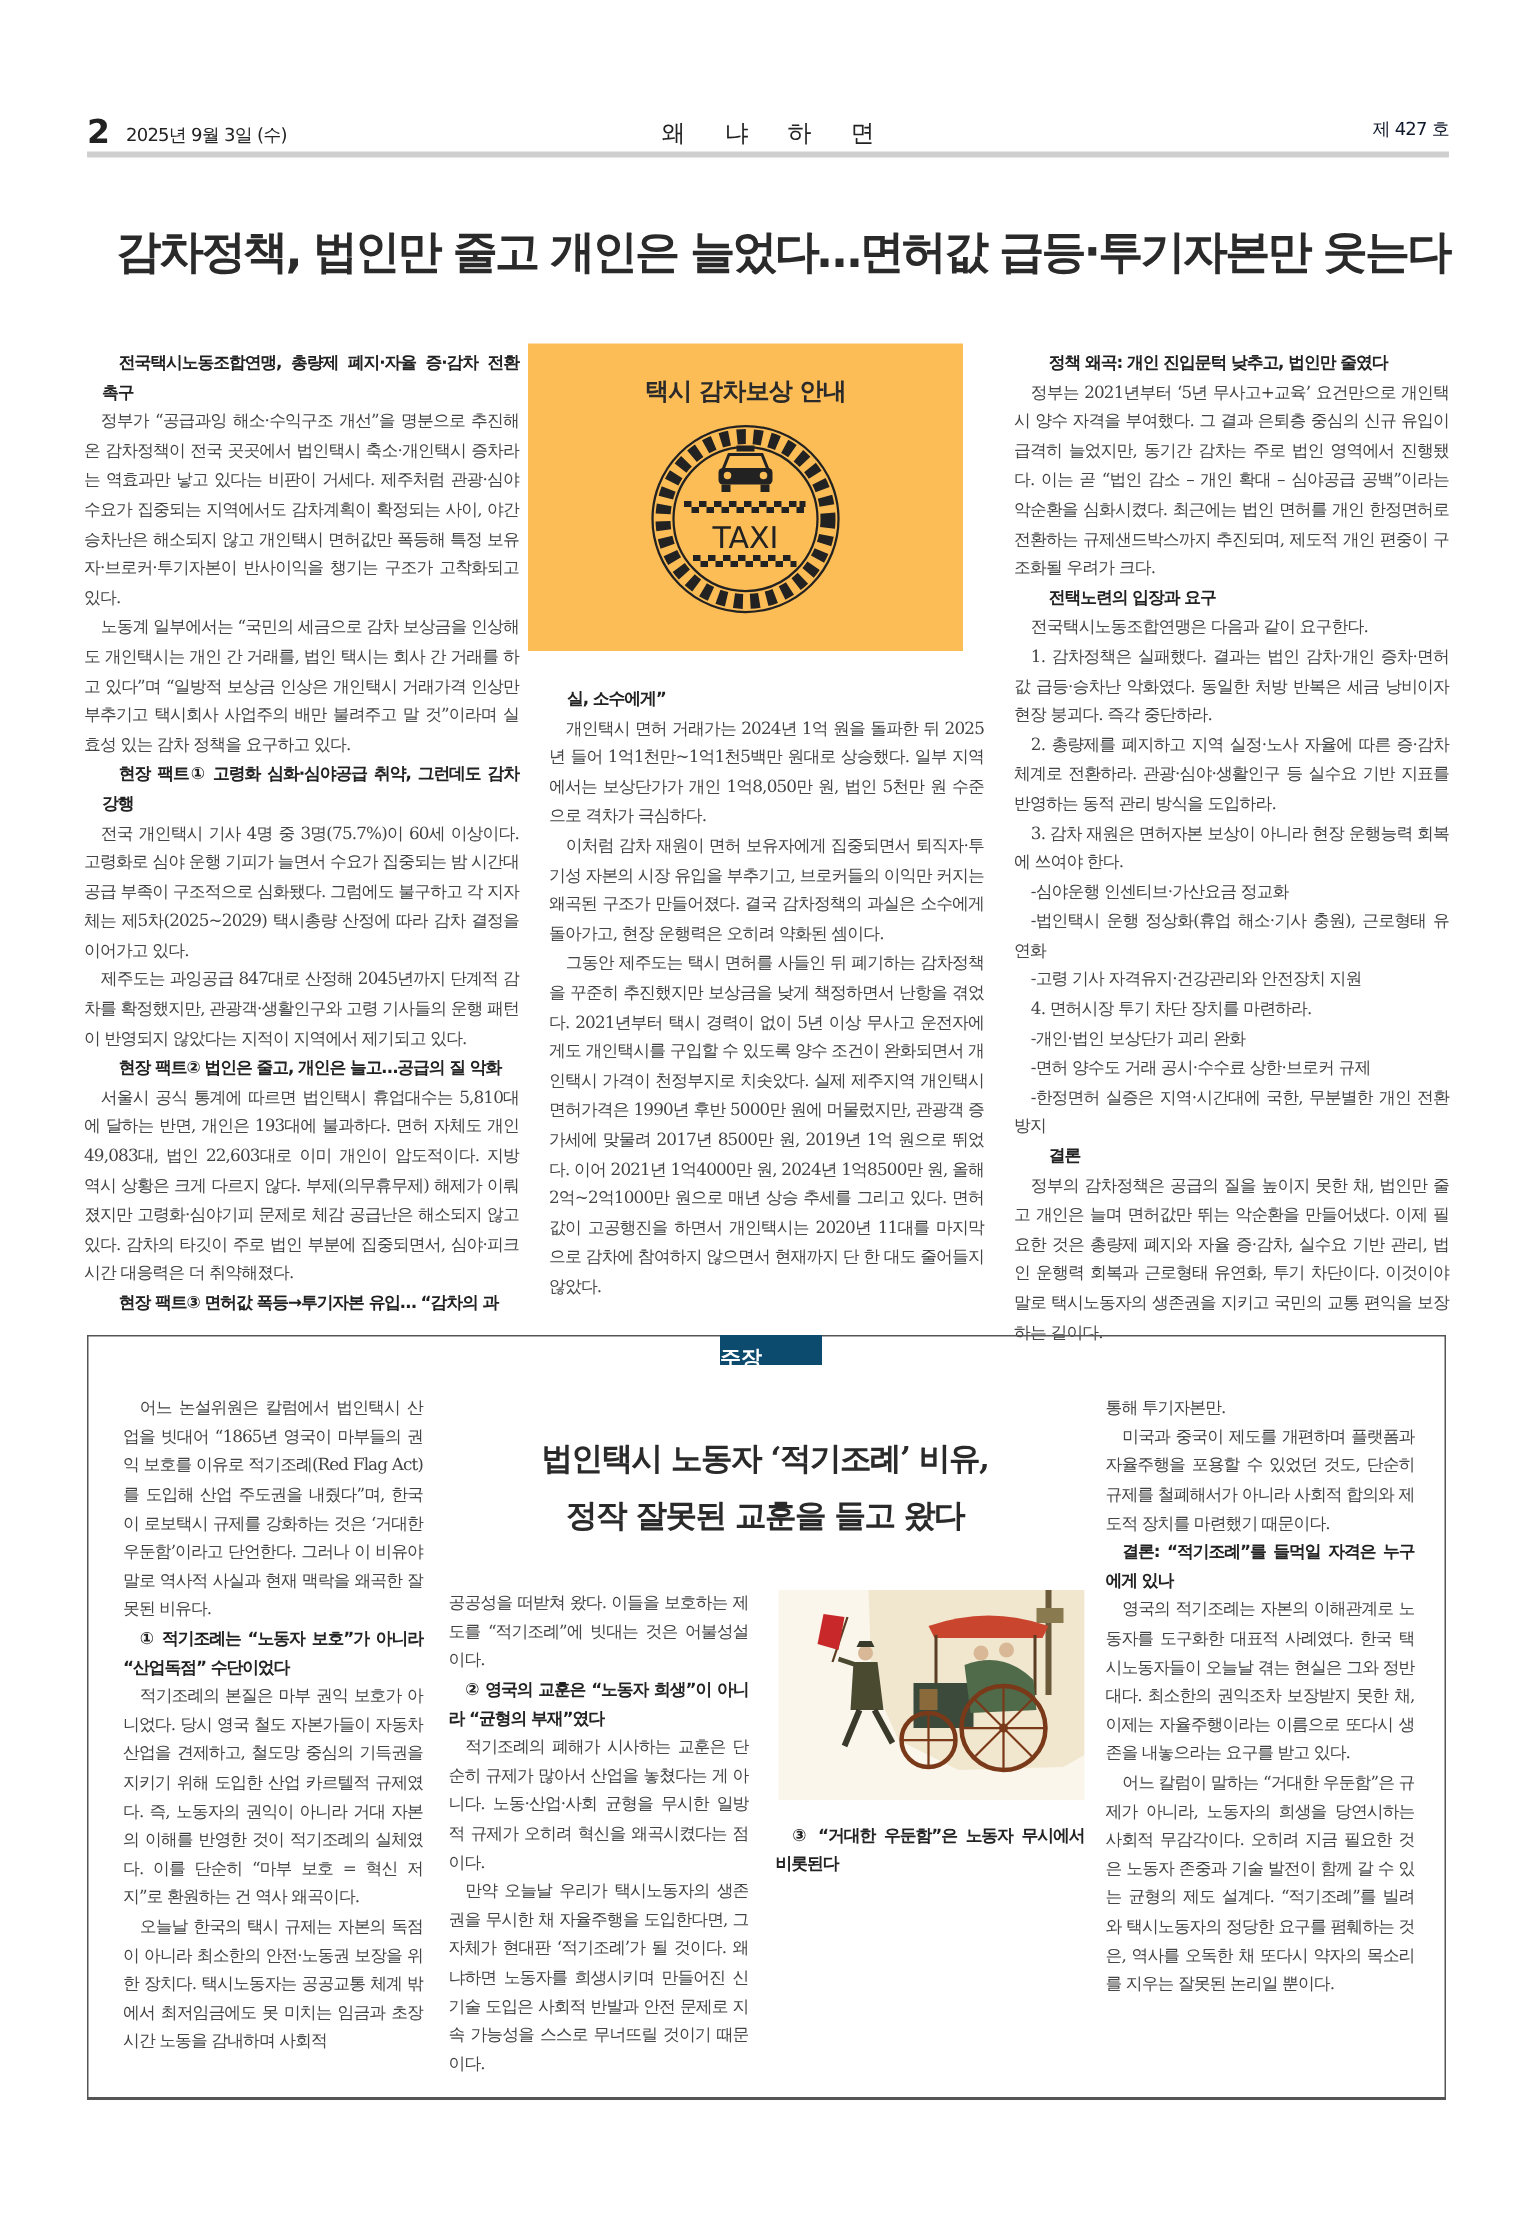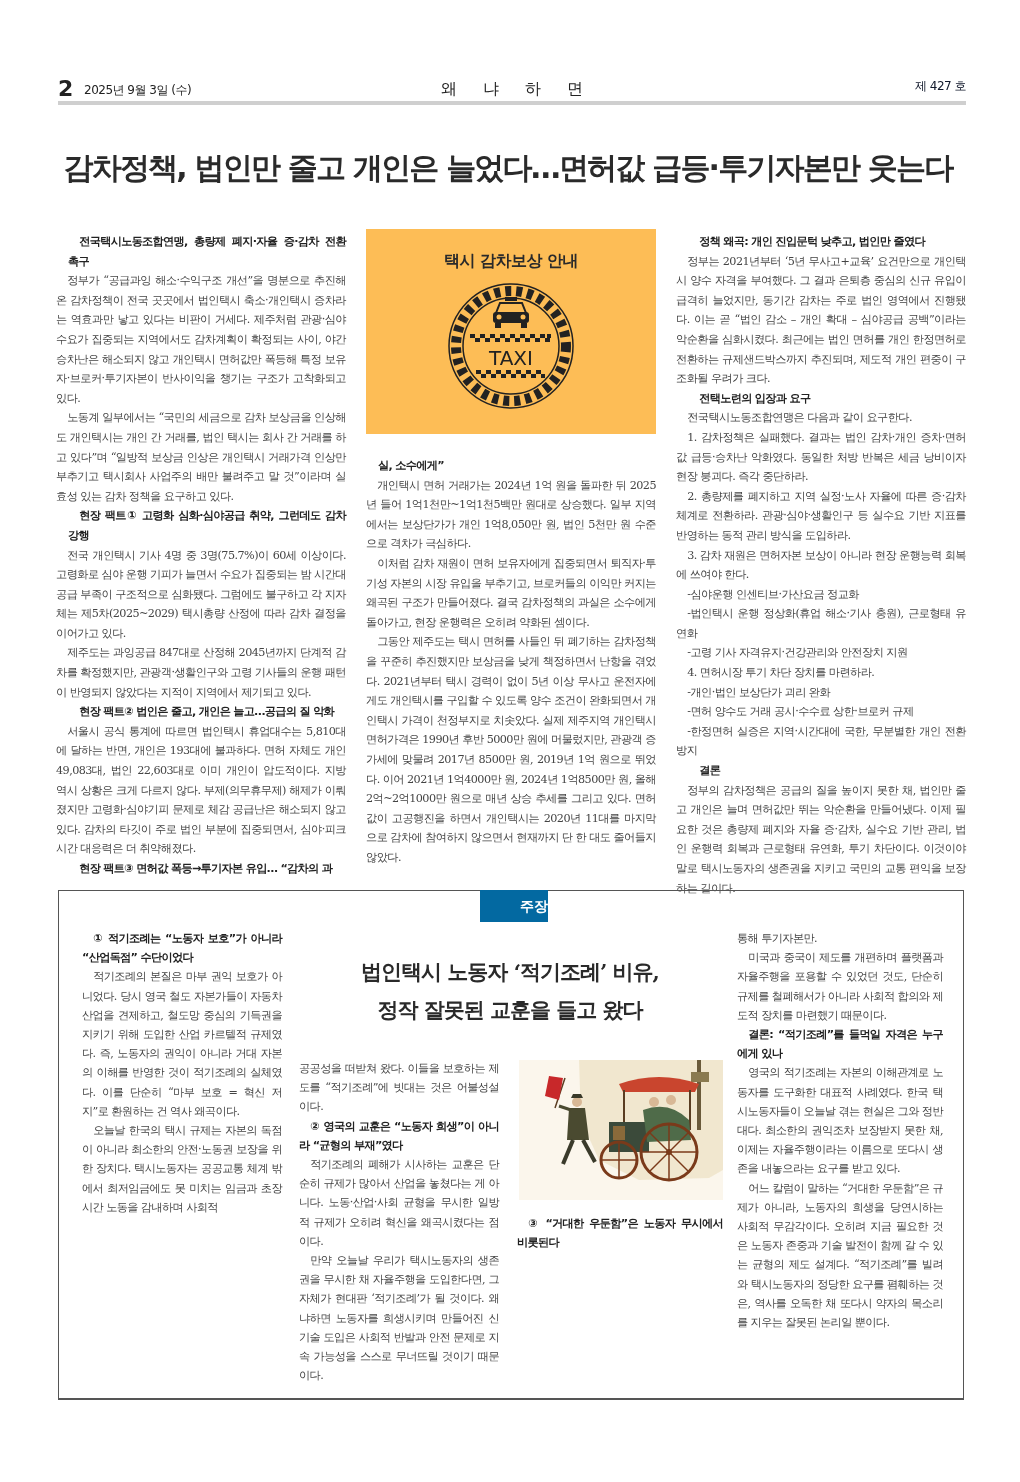--- a/index.html
+++ b/index.html
@@ -6,37 +6,37 @@
   html, body { width: 1020px; height: 1482px; background: #ffffff; overflow: hidden; }
   body { font-family: "DejaVu Serif", "Liberation Serif", serif; color: #3a3a3a; position: relative; }
 
   .masthead { position: absolute; left: 58px; top: 76px; width: 908px; height: 30px; }
   .masthead .page-no { position: absolute; left: 0; top: 0; font-family: "DejaVu Sans", sans-serif; font-weight: bold; font-size: 22px; color: #222; }
   .masthead .date { position: absolute; left: 26px; top: 6px; font-family: "DejaVu Sans", sans-serif; font-size: 12px; color: #222; letter-spacing: -0.5px; }
   .masthead .paper-name { position: absolute; left: 0; right: 0; top: 3px; text-align: center; font-family: "DejaVu Sans", sans-serif; font-size: 16px; color: #222; letter-spacing: 26px; padding-left: 26px; }
   .masthead .issue { position: absolute; right: 0; top: 2px; font-family: "DejaVu Sans", sans-serif; font-size: 12px; color: #0f172a; letter-spacing: -0.5px; }
   .masthead-rule { position: absolute; left: 58px; top: 101px; width: 908px; height: 4px; background: #cfcfcf; }
 
-  .headline { position: absolute; left: 54px; top: 148px; width: 908px; text-align: center; font-family: "DejaVu Sans", sans-serif; font-weight: bold; font-size: 30px; color: #2a2a2a; letter-spacing: -1.8px; }
+  .headline { position: absolute; left: 68px; top: 148px; width: 908px; text-align: center; font-family: "DejaVu Sans", sans-serif; font-weight: bold; font-size: 30px; color: #2a2a2a; letter-spacing: -1.8px; }
 
   .col { position: absolute; font-size: 11.2px; line-height: 19.6px; text-align: justify; letter-spacing: -0.55px; color: #444; }
   .col p { text-indent: 1em; }
   .col .sub { font-family: "DejaVu Sans", sans-serif; font-weight: bold; color: #222; text-indent: 1em; letter-spacing: -0.7px; margin-left: 12px; }
   .col .plain { text-indent: 0; }
 
   .col1 { left: 56px; top: 232px; width: 290px; }
   .col2 { left: 366px; top: 456px; width: 290px; }
   .col3 { left: 676px; top: 232px; width: 290px; }
 
-  .taxi-banner { position: absolute; left: 366px; top: 229px; width: 290px; height: 205px; background: #fdbd56; }
+  .taxi-banner { position: absolute; left: 352px; top: 229px; width: 290px; height: 205px; background: #fdbd56; }
   .taxi-banner .banner-title { position: absolute; left: 0; right: 0; top: 22px; text-align: center; font-family: "DejaVu Sans", sans-serif; font-weight: bold; font-size: 16px; color: #2a2a2a; letter-spacing: -0.5px; }
   .taxi-banner svg { position: absolute; left: 80px; top: 52px; }
 
   .opinion-box { position: absolute; left: 58px; top: 890px; width: 906px; height: 510px; border: 1px solid #555; border-bottom-width: 2px; }
-  .opinion-tag { position: absolute; left: 480px; top: 890px; width: 68px; height: 32px; background: #0369a1; color: #fff; font-family: "DejaVu Sans", sans-serif; font-weight: bold; font-size: 14px; text-align: right; line-height: 32px; }
+  .opinion-tag { position: absolute; left: 480px; top: 890px; width: 68px; height: 20px; background: #0c4a6e; color: #fff; font-family: "DejaVu Sans", sans-serif; font-weight: bold; font-size: 14px; text-align: left; line-height: 32px; }
   .opinion-title { position: absolute; left: 300px; top: 953px; width: 420px; text-align: center; font-family: "DejaVu Serif", serif; font-weight: bold; font-size: 21px; line-height: 38px; color: #2a2a2a; letter-spacing: -1px; }
 
   .ocol { position: absolute; font-size: 11.2px; line-height: 19.2px; text-align: justify; letter-spacing: -0.6px; color: #444; }
   .ocol p { text-indent: 1em; }
   .ocol .sub { font-family: "DejaVu Sans", sans-serif; font-weight: bold; color: #222; text-indent: 1em; letter-spacing: -0.7px; }
   .ocol .plain { text-indent: 0; }
   .ocol1 { left: 82px; top: 929px; width: 200px; }
   .ocol2 { left: 299px; top: 1059px; width: 200px; }
   .ocol3 { left: 517px; top: 1214px; width: 206px; }
   .ocol4 { left: 737px; top: 929px; width: 206px; }
@@ -148,20 +148,21 @@
 </div>
 
 <div class="opinion-box"></div>
 <div class="opinion-tag">주장</div>
 <div class="opinion-title">
   <div>법인택시 노동자 ‘적기조례’ 비유,</div>
   <div>정작 잘못된 교훈을 들고 왔다</div>
 </div>
 
 <div class="ocol ocol1">
+  <p>어느 논설위원은 칼럼에서 법인택시 산업을 빗대어 “1865년 영국이 마부들의 권익 보호를 이유로 적기조례(Red Flag Act)를 도입해 산업 주도권을 내줬다”며, 한국이 로보택시 규제를 강화하는 것은 ‘거대한 우둔함’이라고 단언한다. 그러나 이 비유야말로 역사적 사실과 현재 맥락을 왜곡한 잘못된 비유다.</p>
   <p class="sub">① 적기조례는 “노동자 보호”가 아니라 “산업독점” 수단이었다</p>
   <p>적기조례의 본질은 마부 권익 보호가 아니었다. 당시 영국 철도 자본가들이 자동차 산업을 견제하고, 철도망 중심의 기득권을 지키기 위해 도입한 산업 카르텔적 규제였다. 즉, 노동자의 권익이 아니라 거대 자본의 이해를 반영한 것이 적기조례의 실체였다. 이를 단순히 “마부 보호 = 혁신 저지”로 환원하는 건 역사 왜곡이다.</p>
   <p>오늘날 한국의 택시 규제는 자본의 독점이 아니라 최소한의 안전·노동권 보장을 위한 장치다. 택시노동자는 공공교통 체계 밖에서 최저임금에도 못 미치는 임금과 초장시간 노동을 감내하며 사회적</p>
 </div>
 
 <div class="ocol ocol2">
   <p class="plain">공공성을 떠받쳐 왔다. 이들을 보호하는 제도를 “적기조례”에 빗대는 것은 어불성설이다.</p>
   <p class="sub">② 영국의 교훈은 “노동자 희생”이 아니라 “균형의 부재”였다</p>
   <p>적기조례의 폐해가 시사하는 교훈은 단순히 규제가 많아서 산업을 놓쳤다는 게 아니다. 노동·산업·사회 균형을 무시한 일방적 규제가 오히려 혁신을 왜곡시켰다는 점이다.</p>
   <p>만약 오늘날 우리가 택시노동자의 생존권을 무시한 채 자율주행을 도입한다면, 그 자체가 현대판 ‘적기조례’가 될 것이다. 왜냐하면 노동자를 희생시키며 만들어진 신기술 도입은 사회적 반발과 안전 문제로 지속 가능성을 스스로 무너뜨릴 것이기 때문이다.</p>

